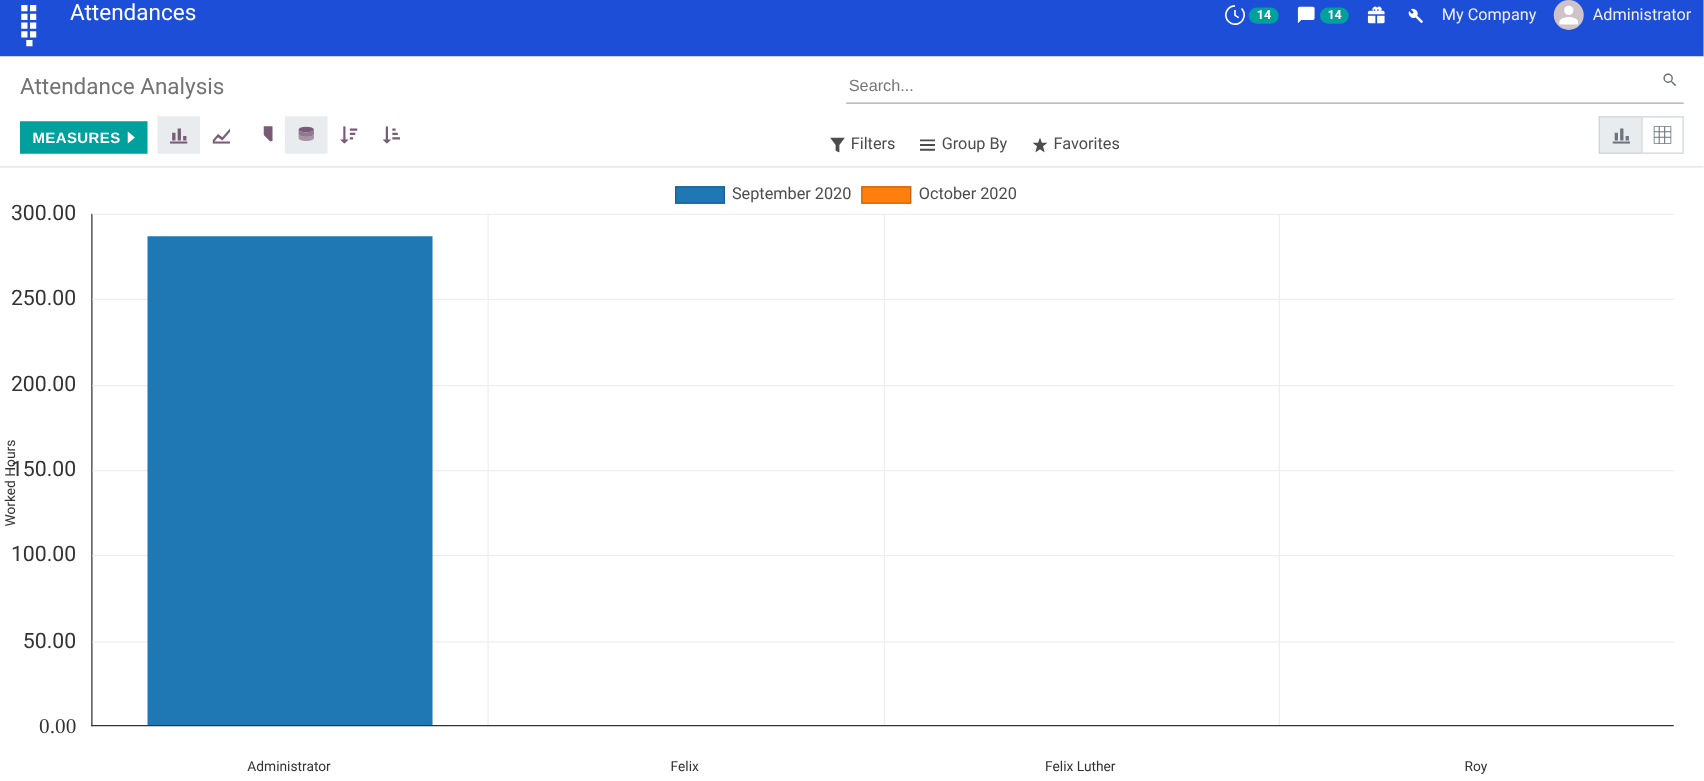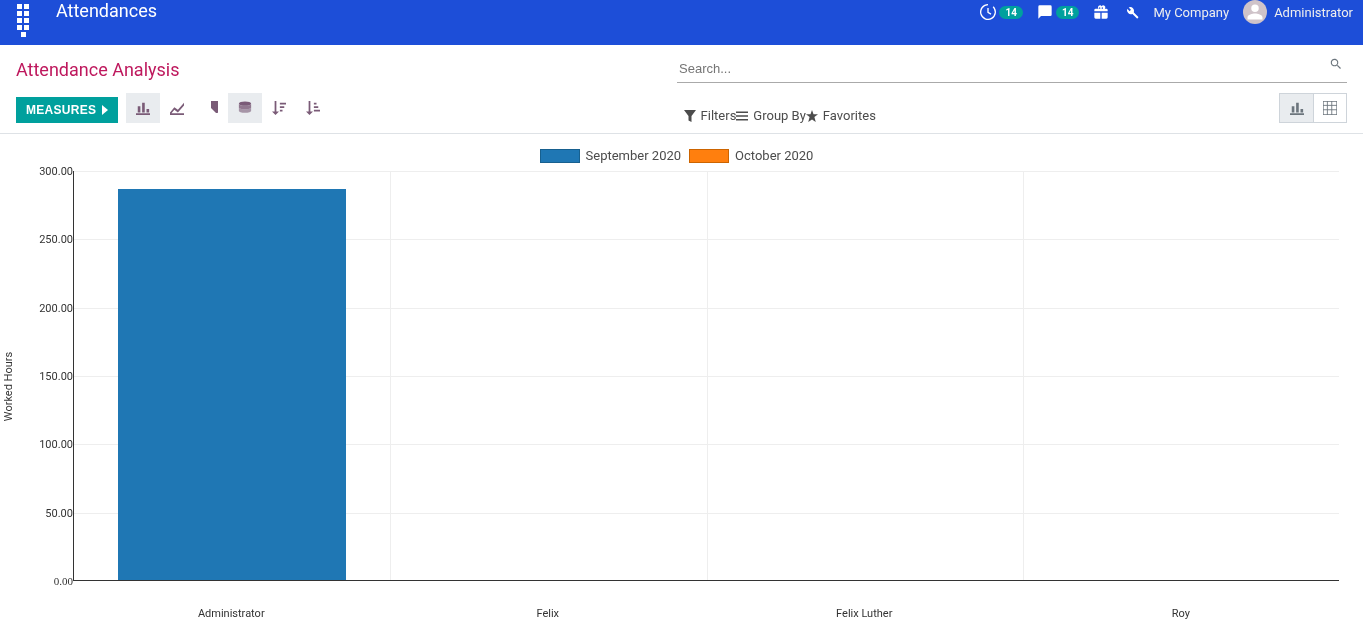--- a/index.html
+++ b/index.html
@@ -15,49 +15,49 @@
   .nav-right { margin-left: auto; display: flex; align-items: center; gap: 14px; }
   .badge-pill { display: inline-flex; align-items: center; gap: 3px; }
   .pill { background: #00a09d; color: #fff; font-size: 10px; font-weight: bold; padding: 1px 6px; border-radius: 9px; }
   .company { font-size: 13px; color: #eee; }
   .user { display: flex; align-items: center; gap: 7px; font-size: 13px; color: #eee; }
   .avatar { width: 24px; height: 24px; border-radius: 50%; background: #cfc3c9; display: flex; align-items: center; justify-content: center; }
   
   
   .control-panel { border-bottom: 1px solid #dee2e6; }
   .cp-top { display: flex; align-items: center; padding: 10px 16px 6px 16px; }
-  .page-title { font-size: 18px; color: #be185d; font-weight: 400; }
+  .page-title { font-size: 18px; color: #737373; font-weight: 400; }
   .search-box { margin-left: auto; width: 670px; border-bottom: 1px solid #aaa; display: flex; align-items: flex-start; padding: 2px 0; }
   .search-input { border: none; outline: none; font-size: 13px; width: 100%; padding: 4px 2px; background: transparent; }
   .search-icon { color: #6c757d; padding: 0 4px; }
   
   .cp-bottom { display: flex; align-items: flex-end; padding: 4px 16px 10px 16px; }
   .measures-btn { background: #00a09d; color: #fff; border: none; padding: 6px 10px; font-size: 12px; font-weight: 700; letter-spacing: 0.3px; cursor: pointer; display: flex; align-items: center; gap: 6px; }
   .chart-btns { display: flex; margin-left: 8px; }
   .chart-btn { width: 34px; height: 30px; border: none; background: transparent; cursor: pointer; display: flex; align-items: center; justify-content: center; color: #7a5b77; }
   .chart-btn.active { background: #e9ecef; }
   .chart-btn.stacked-active { color: #7a5b77; background: #e9ecef; }
   
-  .filters-area { margin-left: auto; display: flex; align-items: center; padding-right: 50px; }
+  .filters-area { margin-left: auto; display: flex; gap: 20px; align-items: center; padding-right: 50px; }
   .filter-item { display: flex; align-items: center; gap: 5px; color: #4c4c4c; font-size: 13px; cursor: pointer; }
   .view-switch { display: flex; margin-left: auto; }
   .view-btn { width: 34px; height: 30px; border: 1px solid #ced4da; background: #fff; cursor: pointer; display: flex; align-items: center; justify-content: center; color: #6c757d; }
   .view-btn.active { background: #e9ecef; }
   .view-btn:first-child { border-right: none; }
   
   
   .chart-wrap { padding: 10px 10px 10px 0; }
   .legend { display: flex; justify-content: center; gap: 8px; padding: 4px 0 8px 0; }
   .legend-item { display: flex; align-items: center; gap: 6px; font-size: 13px; }
   .legend-swatch { width: 40px; height: 14px; border: 1px solid; }
   .chart-body { display: flex; height: 430px; position: relative;}
   .y-label-wrap { width: 18px; display: flex; align-items: center; justify-content: center; }
   .y-label { transform: rotate(-90deg); font-size: 11px; color: #333; white-space: nowrap; }
   .y-axis { width: 55px; position: relative; height: 410px; }
-  .y-tick { position: absolute; right: 0; font-size: 11px; color: #333; transform: translateY(-50%); }
+  .y-tick { position: absolute; right: 12px; font-size: 17px; color: #333; transform: translateY(-50%); }
   .plot { flex: 1; height: 410px; position: relative; border-left: 1px solid #333; border-bottom: 1px solid #333; margin-right: 14px;}
   .grid-h { position: absolute; left: 0; right: 0; border-top: 1px solid #eee; }
   .grid-v { position: absolute; top: 0; bottom: 0; border-left: 1px solid #eee; }
   .bar { position: absolute; bottom: 0; background: #1f77b4; }
   .x-axis { display: flex; margin-left: 73px; margin-right: 14px;}
   .x-tick { flex: 1; text-align: center; font-size: 11px; padding-top: 6px; color: #333; }
   .x-label { text-align: center; font-size: 11px; padding-top: 14px; color: #333; }
   
   svg { display: block; }
 </style>

